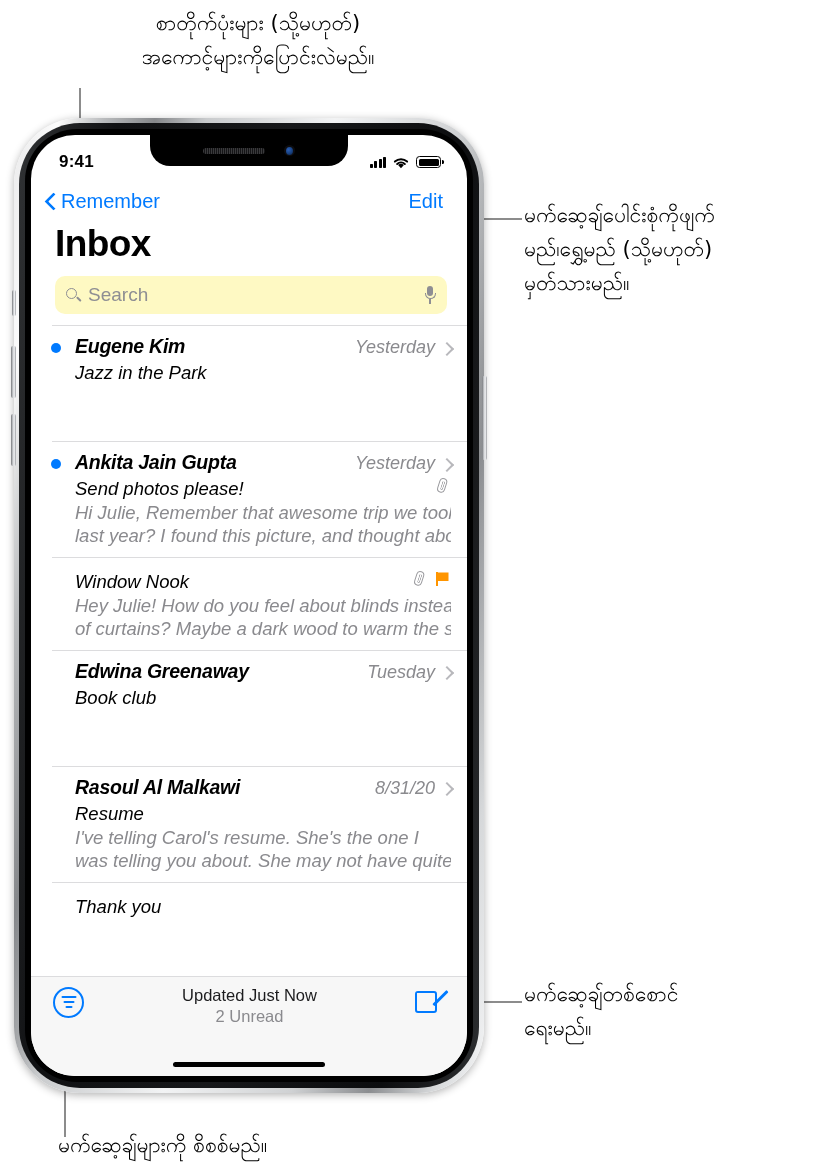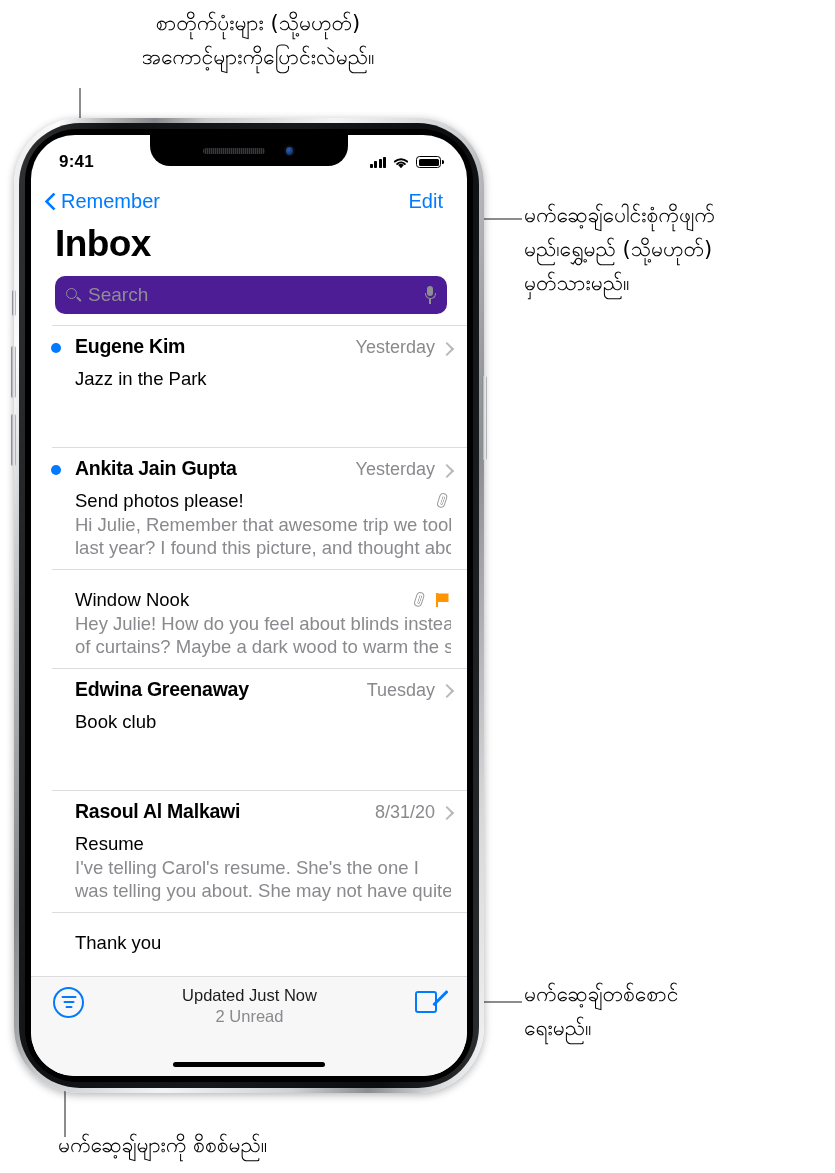--- a/index.html
+++ b/index.html
@@ -250,21 +250,21 @@
     top: 88px; left: 24px;
     font-size: 37px;
     font-weight: bold;
     color: #000;
     letter-spacing: -0.6px;
   }
   .searchwrap {
     position: absolute;
     top: 141px; left: 24px; right: 20px;
     height: 38px;
-    background: #4c1d95;
+    background: #fef9c3;
     border-radius: 10px;
     display: flex;
     align-items: center;
     padding: 0 10px 0 11px;
     box-sizing: border-box;
   }
   .mag {
     width: 15px; height: 15px;
     position: relative;
     flex: none;
@@ -322,20 +322,21 @@
     width: 1.6px; height: 5px;
     background: #8e8e93;
   }
 
   
   .maillist {
     position: absolute;
     top: 190px; left: 0; right: 0;
     bottom: 100px;
     overflow: hidden;
+    font-style: italic;
   }
   .mailrow {
     position: relative;
     display: flex;
     padding: 9px 16px 9px 0;
     margin-left: 21px;
     border-top: 1px solid #dcdcde;
     box-sizing: border-box;
     cursor: pointer;
   }
@@ -382,22 +383,22 @@
     content: "";
     position: absolute;
     left: 0px; top: 3px;
     width: 8px; height: 8px;
     border-right: 2px solid #b8b8bc;
     border-top: 2px solid #b8b8bc;
     transform: rotate(45deg);
   }
   .row2 {
     display: flex;
-    align-items: center;
-    margin-top: 10px;
+    align-items: flex-start;
+    margin-top: 4px;
   }
   .subject {
     font-size: 18.5px;
     color: #000;
   }
   .marks {
     margin-left: auto;
     display: flex;
     align-items: center;
     gap: 10px;

